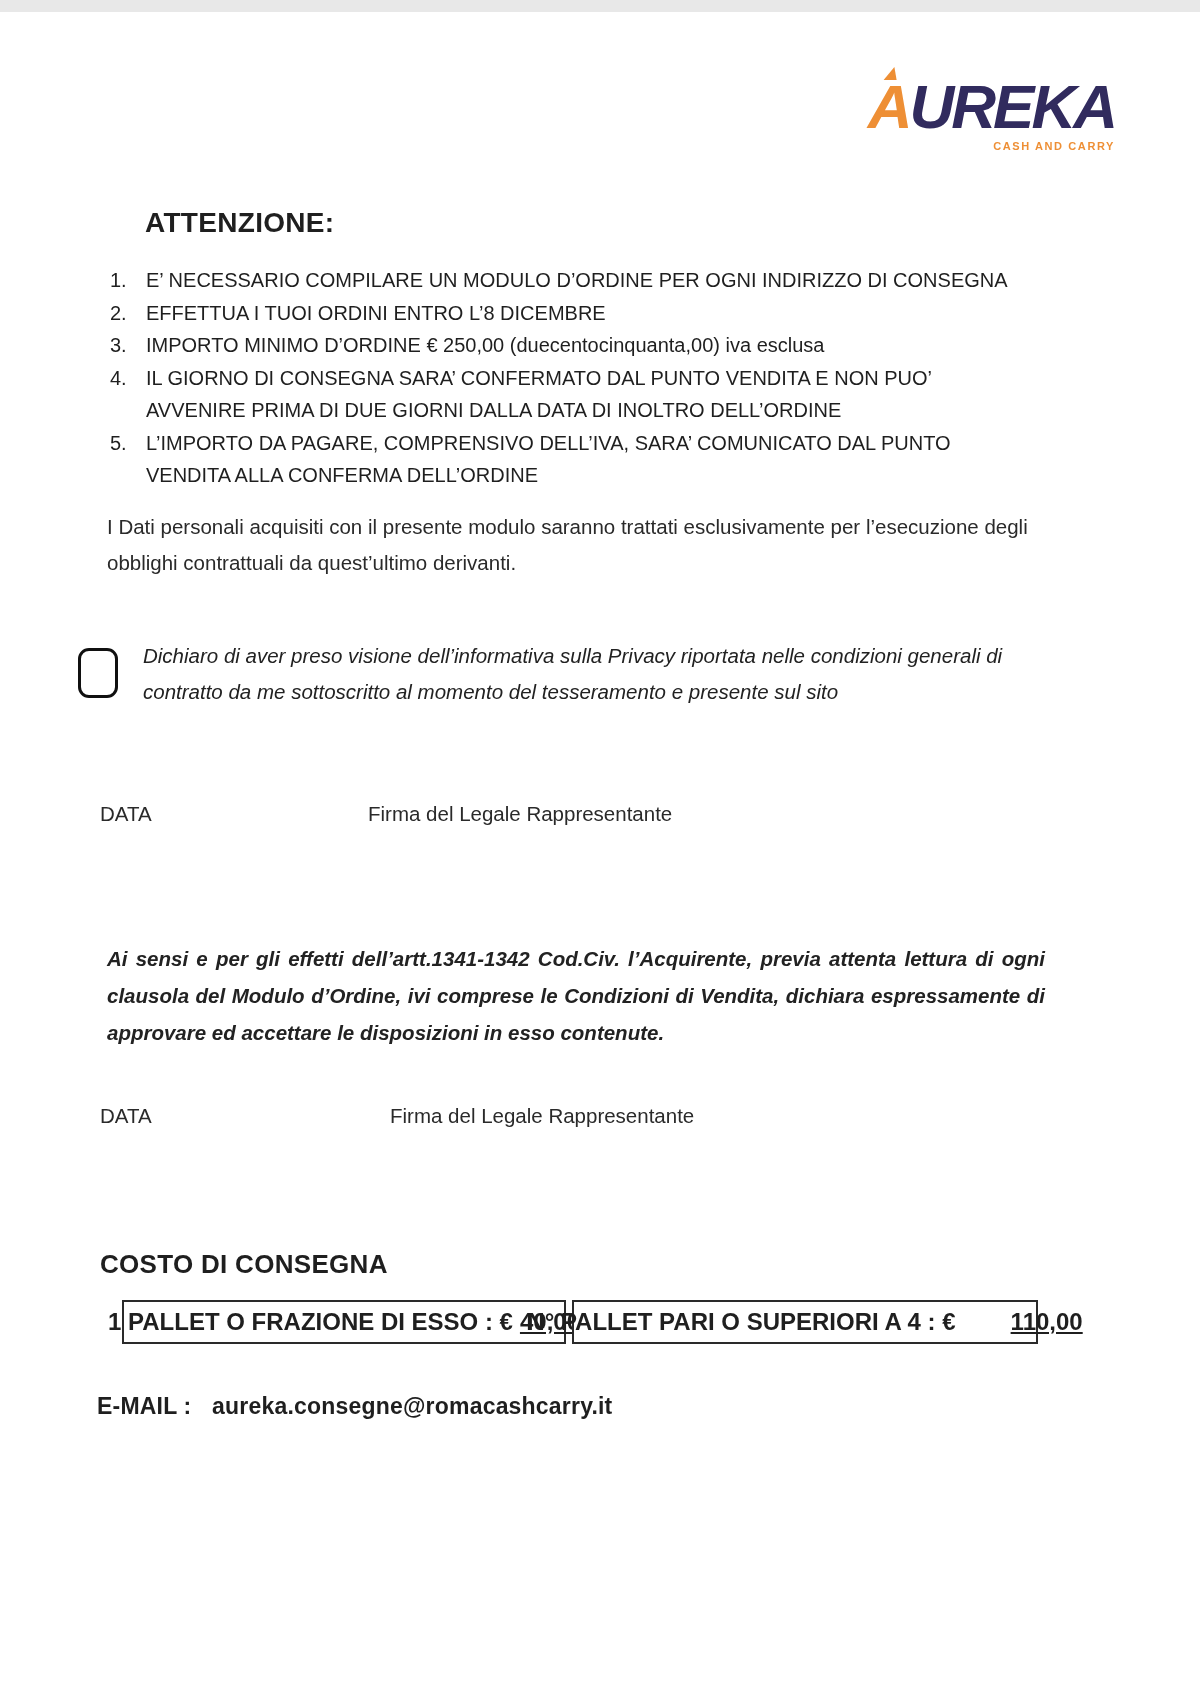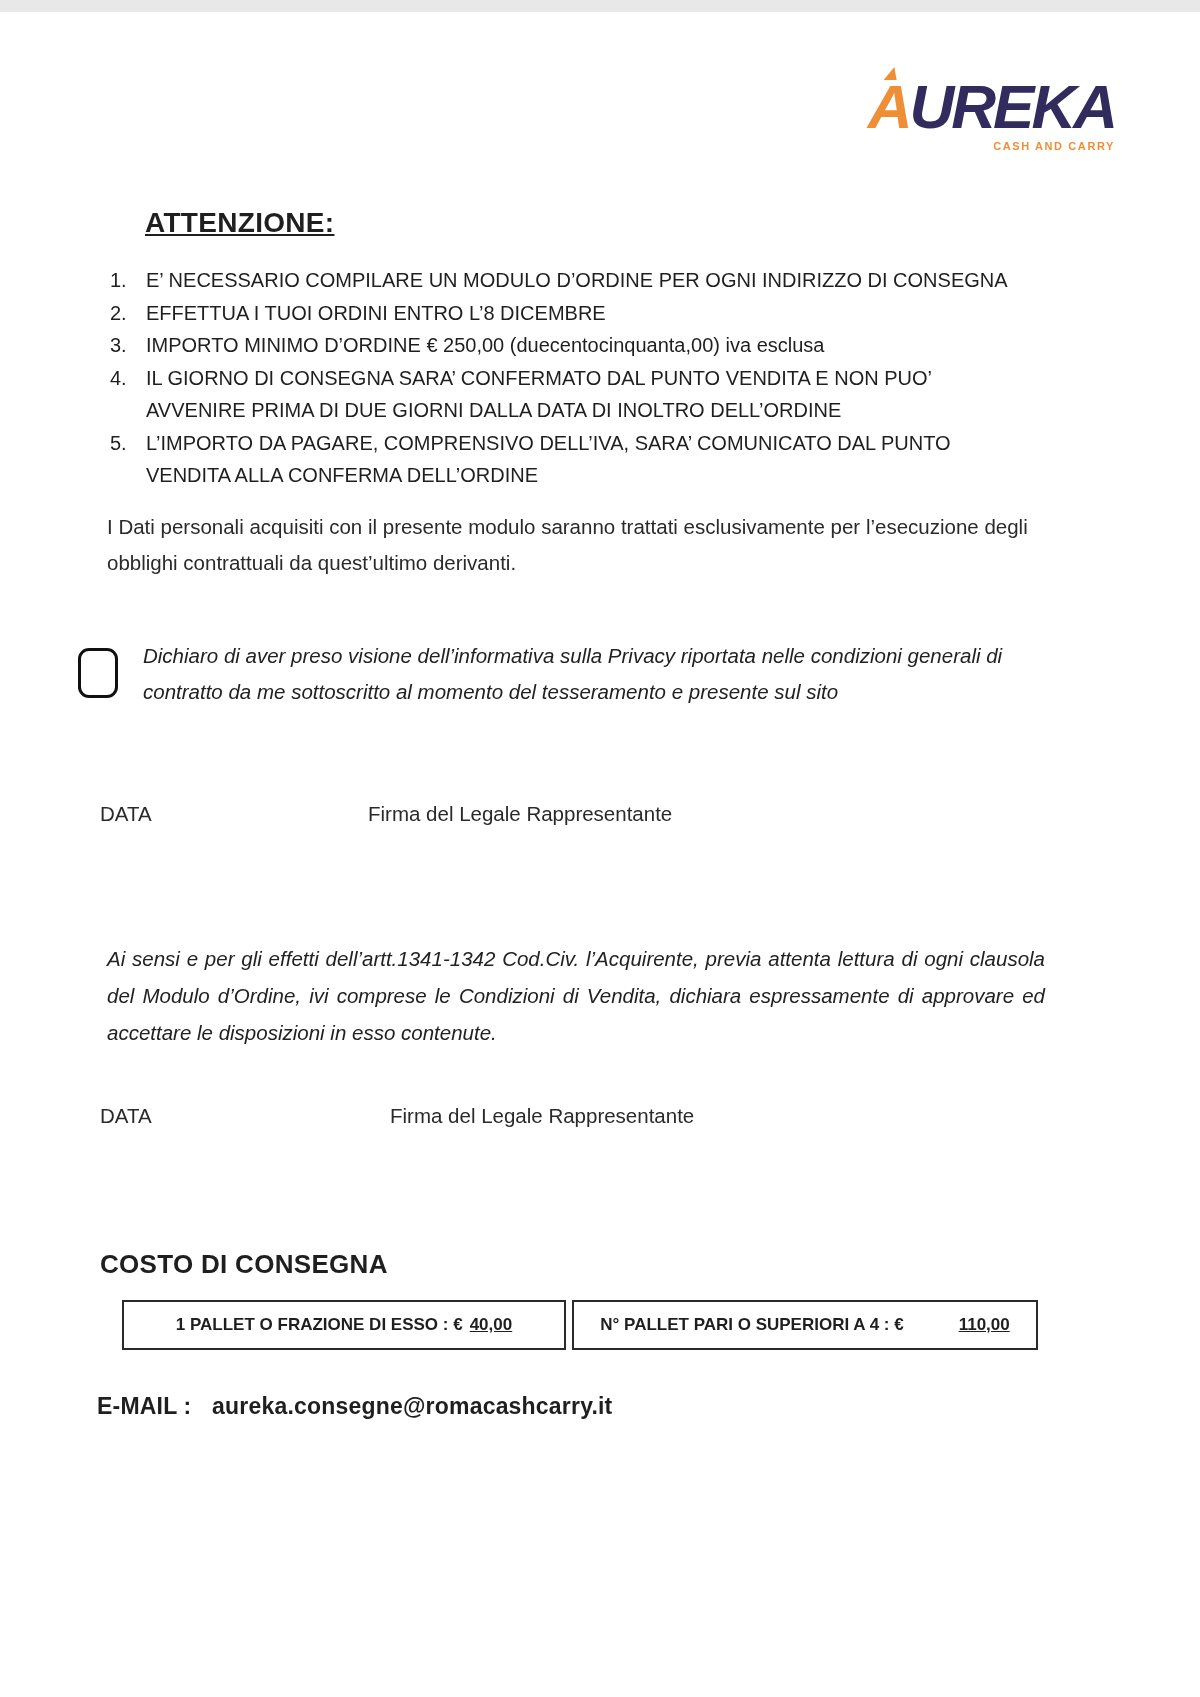--- a/index.html
+++ b/index.html
@@ -46,21 +46,20 @@
     color: #ee8f35;
   }
 
   
   .attention-heading {
     position: absolute;
     left: 145px; top: 195px;
     font-size: 28px;
     font-weight: bold;
     letter-spacing: 0.3px;
-    text-decoration: underline;
   }
   .attention-list {
     position: absolute;
     left: 110px; top: 252px;
     width: 900px;
     font-size: 20px;
     line-height: 32.5px;
   }
   .att-item { display: flex; }
   .att-num { width: 36px; flex: 0 0 36px; }
@@ -120,43 +119,44 @@
   
   .legal-clause {
     position: absolute;
     left: 107px; top: 928px;
     width: 938px;
     font-size: 20.5px;
     font-style: italic;
     line-height: 37px;
     text-align: justify;
     color: #222;
+    font-weight: bold;
   }
 
   
   .delivery-heading {
     position: absolute;
     left: 100px; top: 1237px;
     font-size: 26px;
     font-weight: bold;
     letter-spacing: 0.3px;
   }
   .delivery-boxes {
     position: absolute;
     left: 122px; top: 1288px;
     display: flex;
     gap: 6px;
   }
   .cost-box {
-    height: 50px;
+    height: 44px;
     border: 2px solid #2a2a2a;
     display: flex;
     align-items: center;
     justify-content: center;
-    font-size: 17px;
+    font-size: 24px;
     font-weight: bold;
     white-space: nowrap;
     background: #fff;
   }
   .cost-box-1 { width: 444px; }
   .cost-box-2 { width: 466px; gap: 48px; }
   .cost-price { margin-left: 7px; text-decoration: underline; }
 
   
   .email-row {

